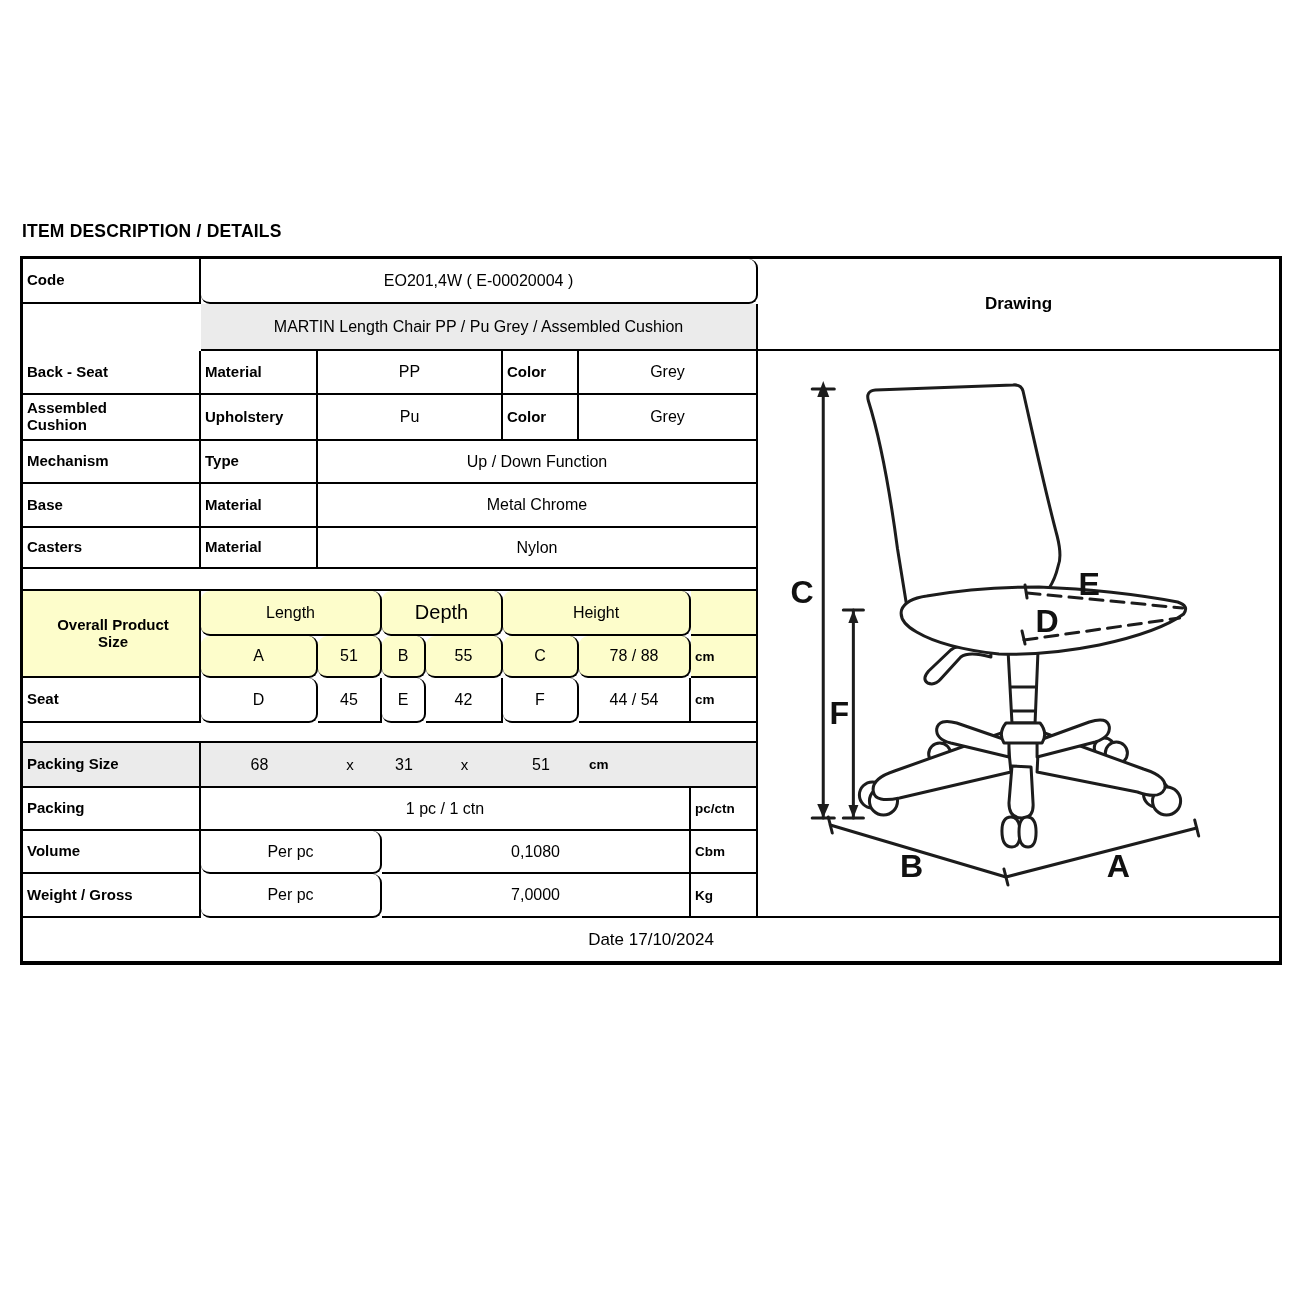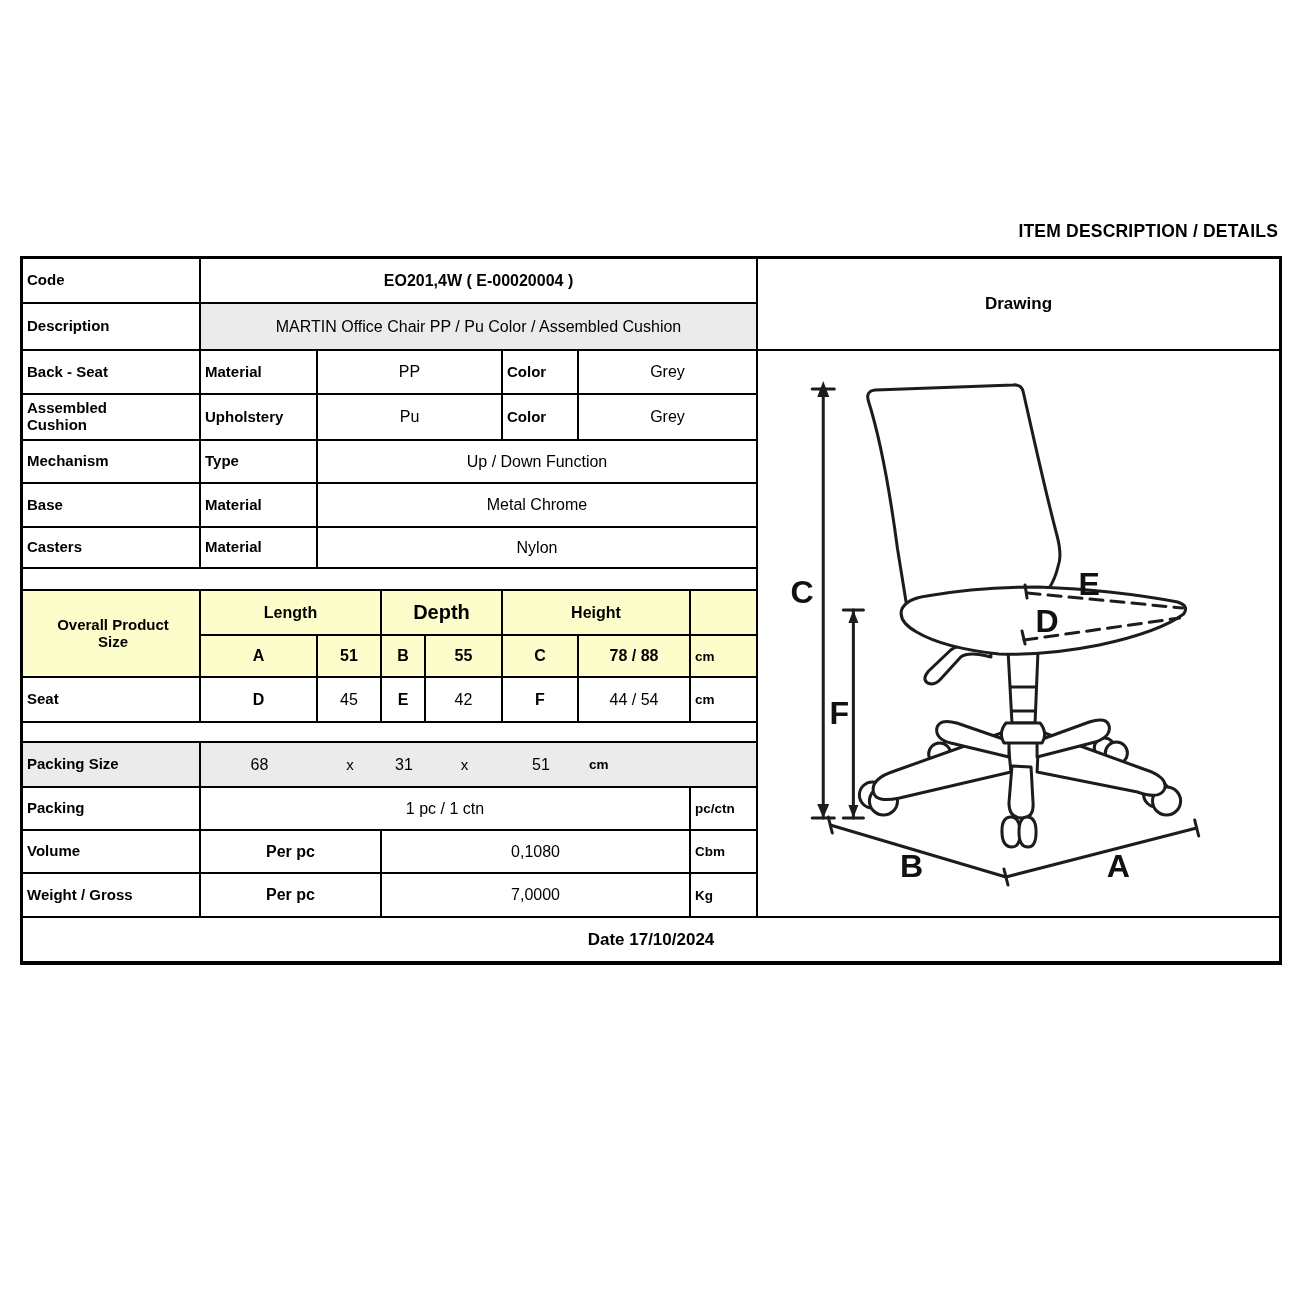--- a/index.html
+++ b/index.html
@@ -4,21 +4,21 @@
 <style>
   html,body { margin:0; padding:0; }
   body {
     width:1300px; height:1300px; position:relative;
     background:#ffffff; color:#000;
     font-family:"Liberation Sans","DejaVu Sans",sans-serif;
     overflow:hidden;
   }
   .title {
     position:absolute; left:22px; top:221px; width:1256px;
-    text-align:right; font-weight:bold; font-size:17.5px; letter-spacing:.2px;
+    text-align:left; font-weight:bold; font-size:17.5px; letter-spacing:.2px;
   }
   .sheet {
     position:absolute; left:20px; top:256px;
     border:3px solid #000; border-bottom-width:4px;
     background:#fff;
   }
   .grid {
     display:grid; width:1256px; height:702px;
     grid-template-columns:178px 117px 64px 44px 77px 76px 112px 67px 521px;
     grid-template-rows:45px 47px 44px 46px 43px 44px 41px 22px 45px 42px 45px 20px 45px 43px 43px 44px 43px;
@@ -26,21 +26,21 @@
   .c {
     box-sizing:border-box; overflow:hidden;
     border-right:2px solid #000; border-bottom:2px solid #000;
     display:flex; align-items:center;
   }
   .nbr { border-right:none; }
   .nbb { border-bottom:none; }
   .lbl { font-weight:bold; font-size:15px; padding-left:4px; line-height:1.12; }
   .ctr { justify-content:center; text-align:center; }
   .val { font-size:16px; }
-  .b   { font-weight:bold; }
+  .b   { font-weight:normal;border-radius:9px; }
   .unit{ font-weight:bold; font-size:13.5px; padding-left:4px; }
   .yellow { background:#FDFDCB; }
   .grey   { background:#EBEBEB; }
   .wrap-narrow  { max-width:108px; }
   .wrap-center  { max-width:140px; margin:0 auto; text-align:center; }
   .strip { display:flex; width:100%; align-items:center; font-size:16px; }
   .strip .s { text-align:center; }
   .drawing-head { font-weight:bold; font-size:17px; }
   .drawing-body { padding:0; align-items:stretch; }
   .drawing-body svg { width:100%; height:100%; display:block; }
@@ -50,22 +50,21 @@
 
 <div class="title">ITEM DESCRIPTION / DETAILS</div>
 
 <div class="sheet">
   <div class="grid">
 
     <div class="c lbl" style="grid-area:1/1/2/2">Code</div>
     <div class="c val b ctr" style="grid-area:1/2/2/9">EO201,4W ( E-00020004 )</div>
     <div class="c ctr drawing-head nbr" style="grid-area:1/9/3/10">Drawing</div>
 
-    <div class="c lbl" style="grid-area:2/1/3/2">Description</div>
-    <div class="c val ctr grey" style="grid-area:2/2/3/9">MARTIN Office Chair PP / Pu Color / Assembled Cushion</div>
+    <div class="c val ctr grey" style="grid-area:2/2/3/9">MARTIN Length Chair PP / Pu Grey / Assembled Cushion</div>
 
     <div class="c lbl" style="grid-area:3/1/4/2">Back - Seat</div>
     <div class="c lbl" style="grid-area:3/2/4/3">Material</div>
     <div class="c val ctr" style="grid-area:3/3/4/6">PP</div>
     <div class="c lbl" style="grid-area:3/6/4/7">Color</div>
     <div class="c val ctr" style="grid-area:3/7/4/9">Grey</div>
 
     <div class="c nbr drawing-body" style="grid-area:3/9/17/10">
       <svg viewBox="0 0 519 565" preserveAspectRatio="none">
         <g fill="none" stroke="#1c1c1c" stroke-width="3" stroke-linecap="round" stroke-linejoin="round">

